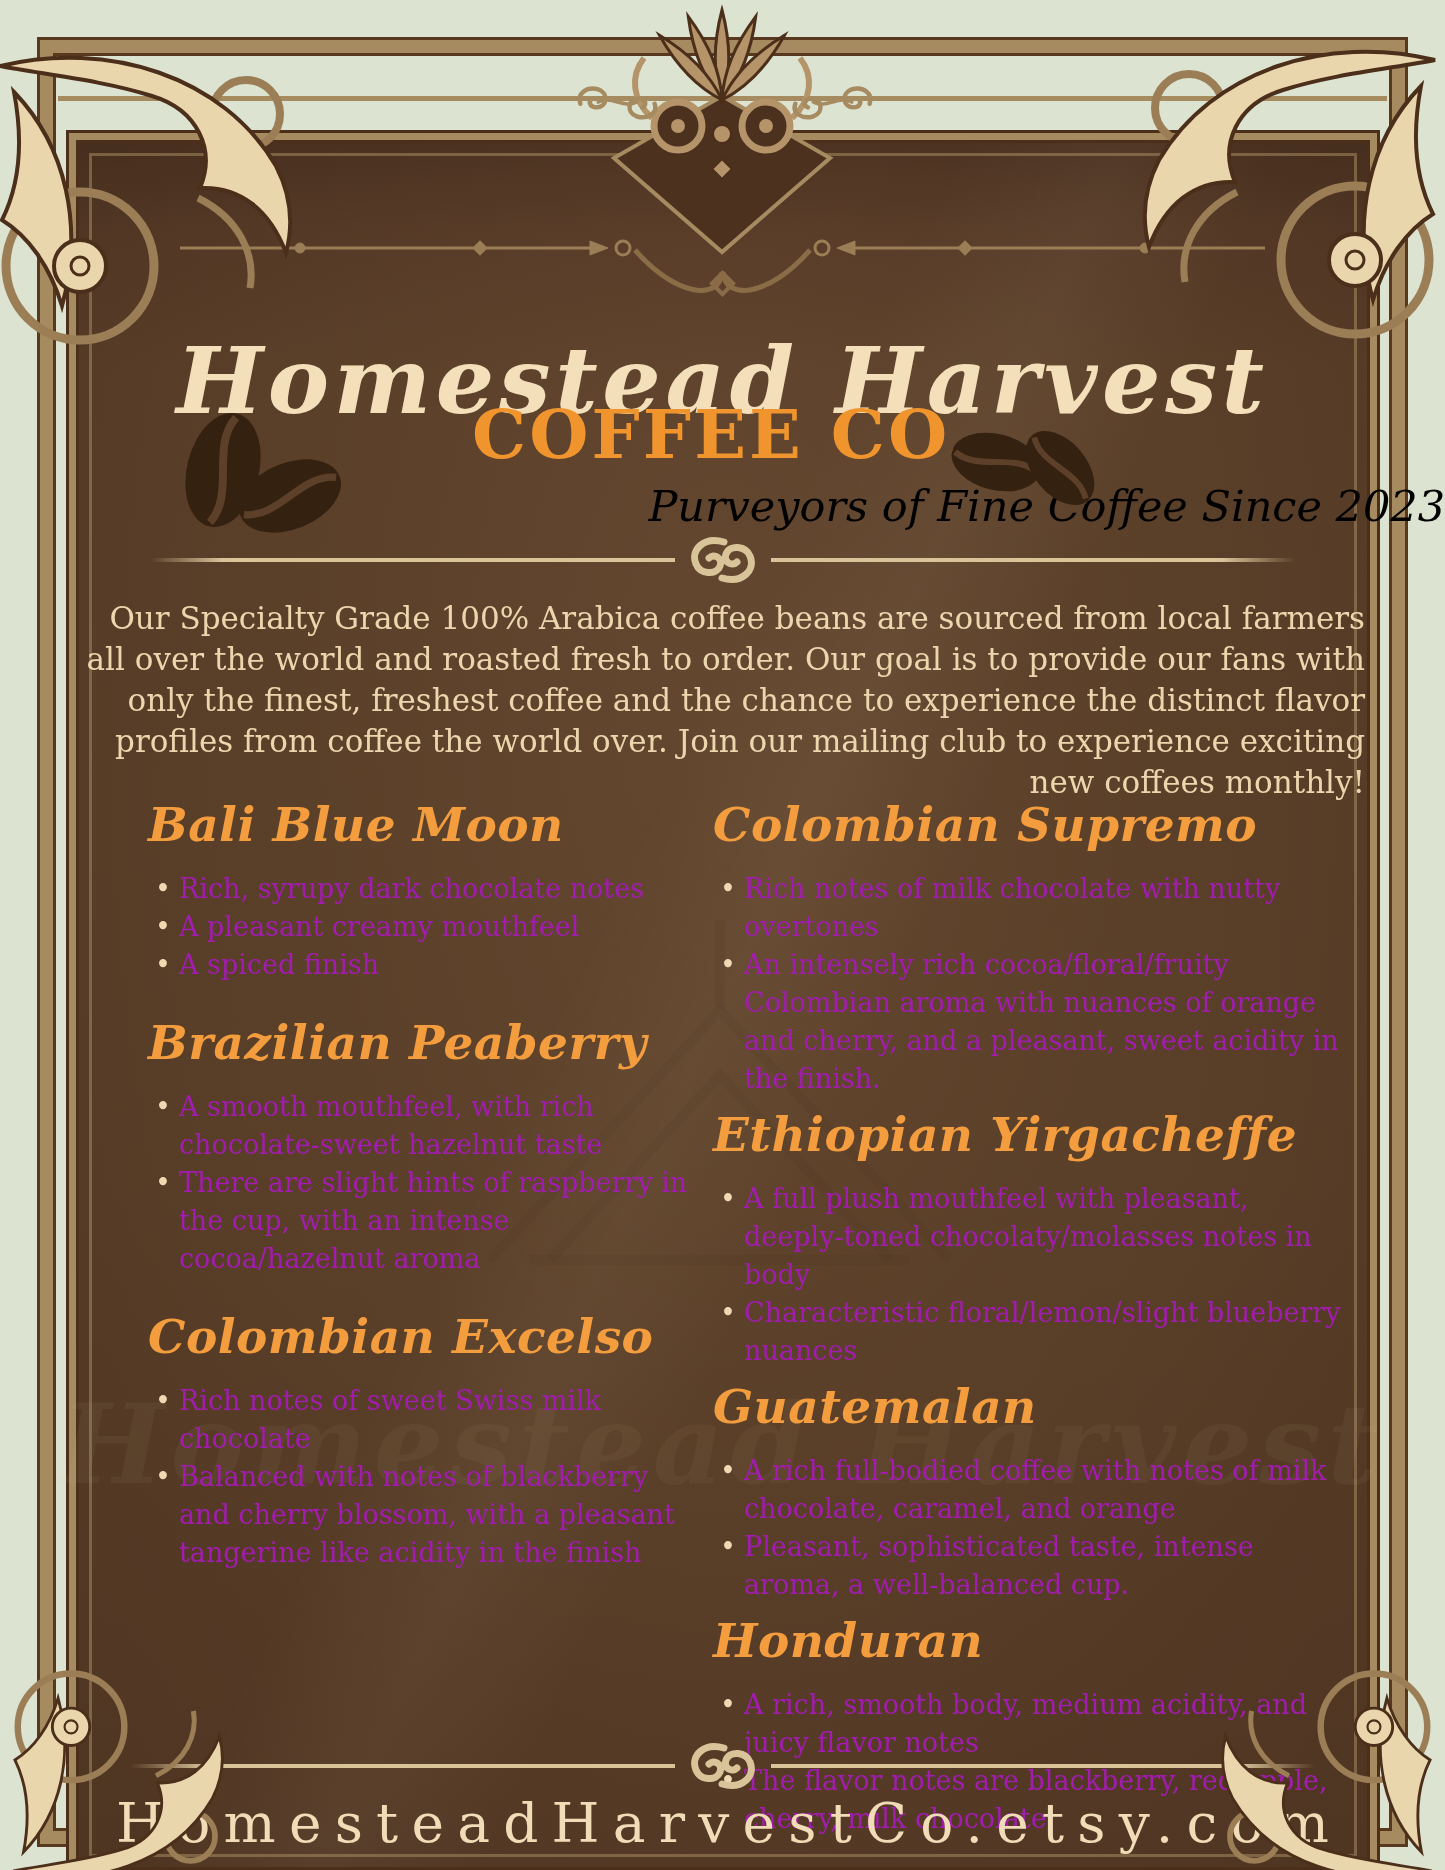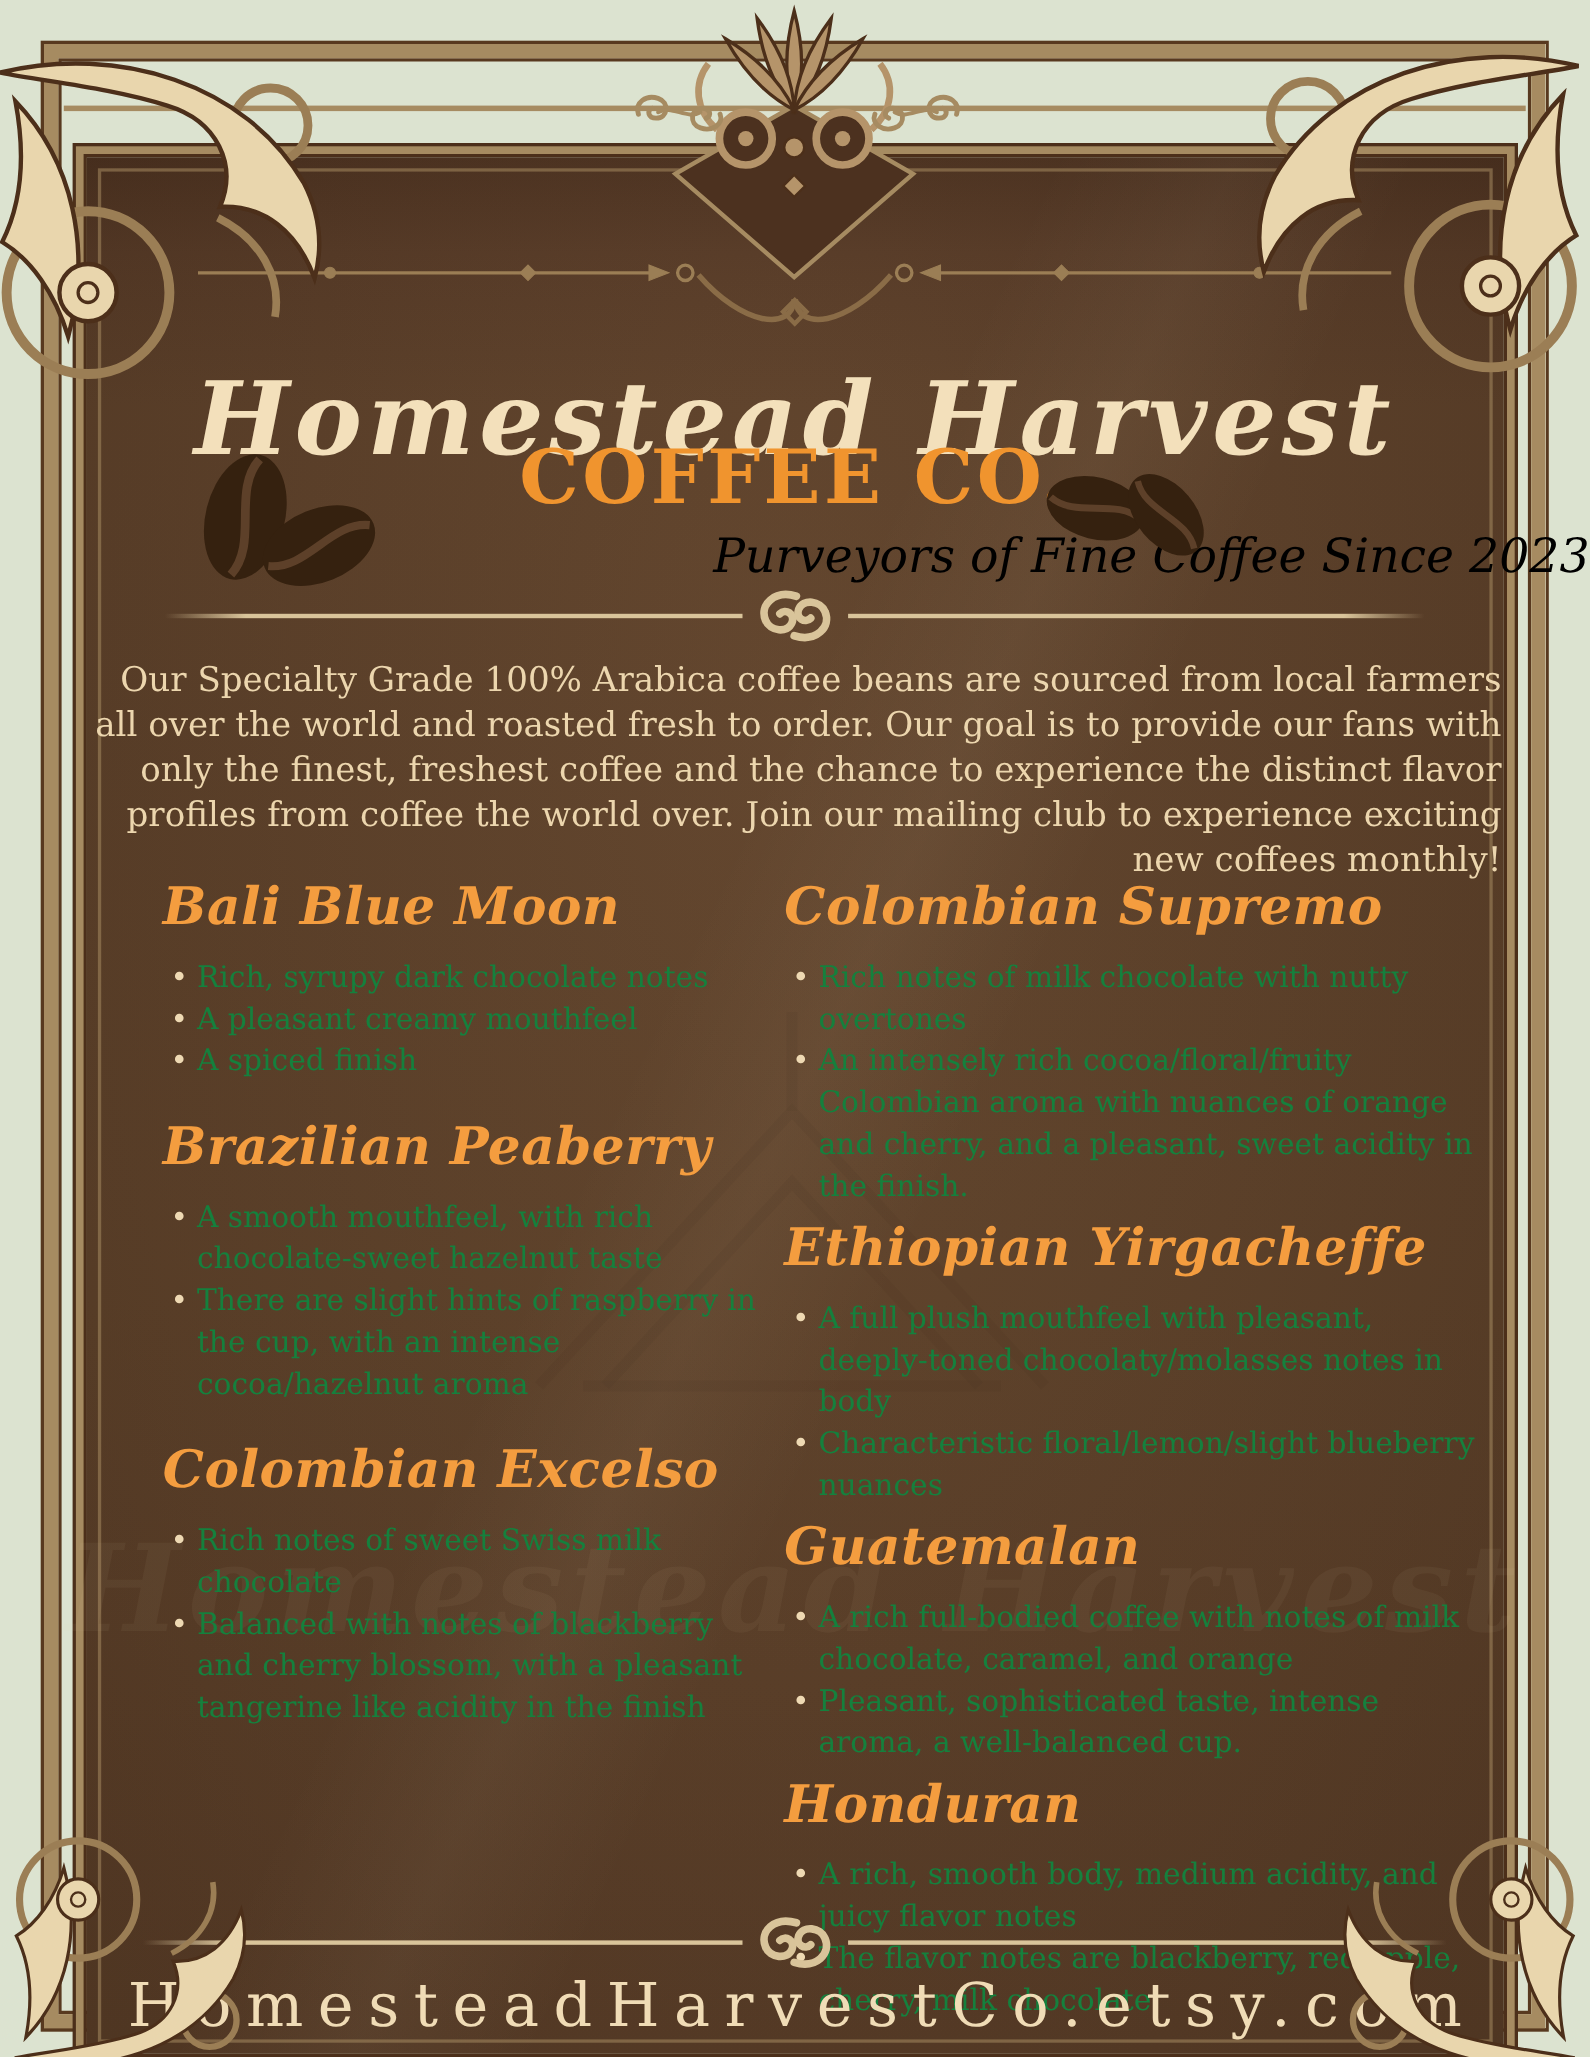--- a/index.html
+++ b/index.html
@@ -93,21 +93,21 @@
   .coffee-section:first-child { margin-top:24px; }
   .col-left .coffee-section:not(:first-child) { margin-top:26px; }
   .col-right .coffee-section:not(:first-child) { margin-top:4px; }
   .coffee-name {
     font-size:47px; line-height:66px; font-style:italic; font-weight:bold;
     color:#f49d3f; letter-spacing:0.01em;
   }
   ul.notes { list-style:none; margin-top:12px; }
   li.note {
     position:relative; padding-left:31px;
-    font-size:27px; line-height:38px; color:#15803d;
+    font-size:27px; line-height:38px; color:#a21caf;
   }
   li.note::before {
     content:"\2022"; position:absolute; left:7px; top:0;
     color:#eed9b3; font-size:27px;
   }
   
   .website {
     position:absolute; left:0; right:0; top:1788px;
     text-align:center; font-size:55px; line-height:70px;
     letter-spacing:0.24em; text-indent:0.24em;

